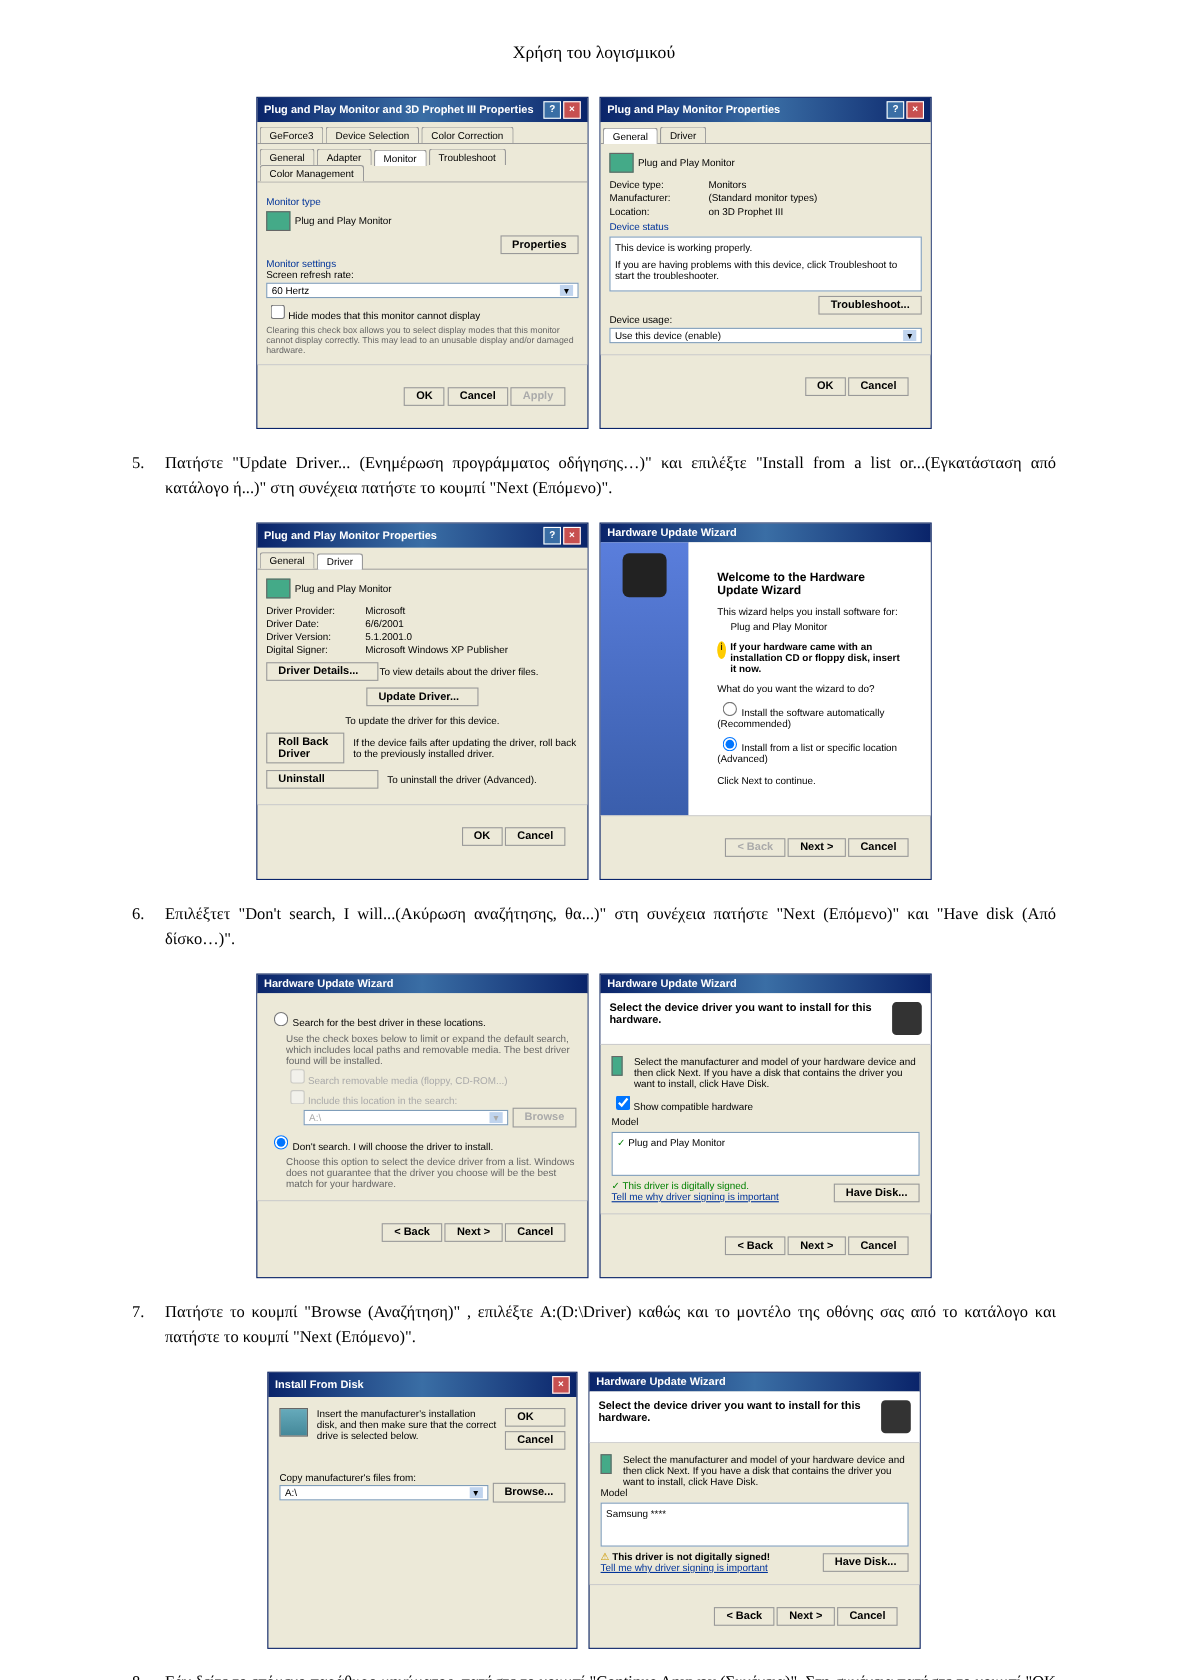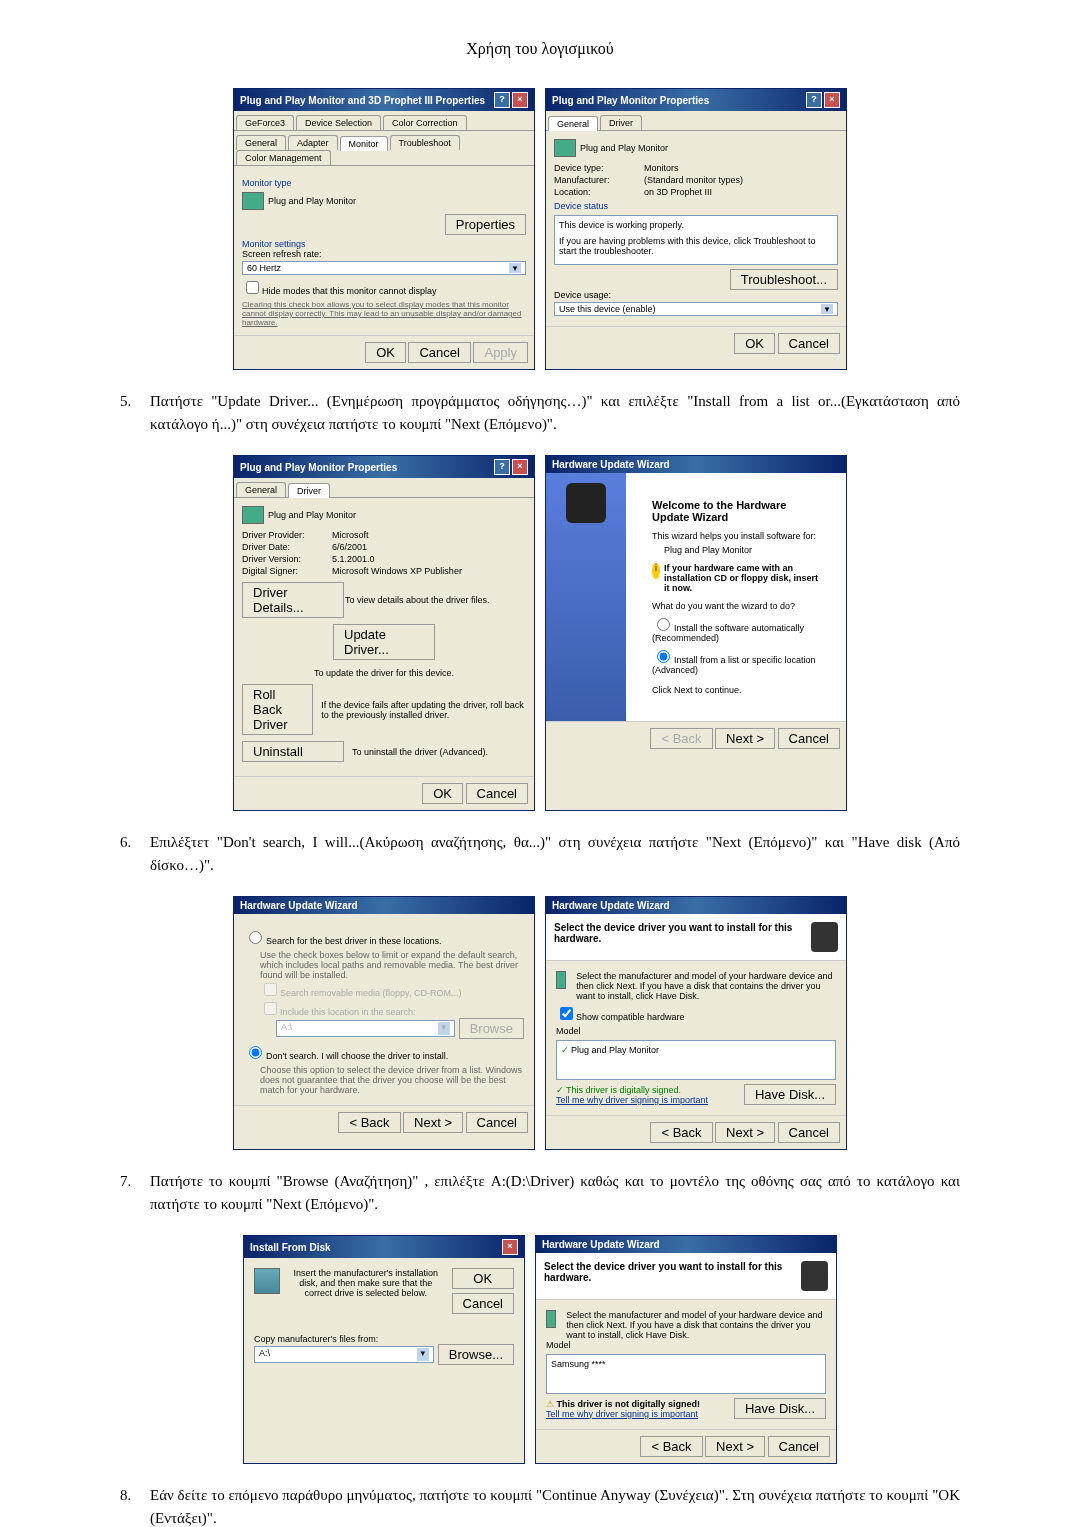--- a/index.html
+++ b/index.html
@@ -98,26 +98,27 @@
     }
     .dropdown .arrow {
       background: #c0d4ee;
       width: 12px;
       text-align: center;
     }
     .btn {
       background: #ece9d8;
       border: 1px solid #999;
       padding: 2px 10px;
-      font-size: 13px;
+      font-size: 10px;
       display: inline-block;
+      font-weight: bold;
     }
     .btn-row {
       text-align: right;
-      padding: 6px;
+      padding: 20px;
       border-top: 1px solid #ccc;
     }
     .info-row {
       display: flex;
       font-size: 9px;
       margin: 2px 0;
     }
     .info-row .lbl {
       width: 90px;
     }
@@ -209,21 +210,20 @@
       margin: 3px 0;
     }
     .small-install {
       width: 280px;
     }
     .install-body {
       padding: 10px;
       display: flex;
       gap: 8px;
       align-items: flex-start;
-      text-align: center;
     }
     .floppy-icon {
       width: 24px;
       height: 24px;
       background: linear-gradient(#6ab, #489);
       border: 1px solid #666;
     }
     .link {
       color: #003399;
       text-decoration: underline;
@@ -271,21 +271,21 @@
         <span>Plug and Play Monitor</span>
       </div>
       <div style="text-align:right;"><span class="btn">Properties</span></div>
       <div class="fieldset-label">Monitor settings</div>
       <div>Screen refresh rate:</div>
       <div class="dropdown">
         <span>60 Hertz</span>
         <span class="arrow">▾</span>
       </div>
       <div class="checkbox-line"><input type="checkbox" style=""><span>Hide modes that this monitor cannot display</span></div>
-      <div style="color:#666;font-size:8px;text-decoration:underline;">Clearing this check box allows you to select display modes that this monitor cannot display correctly. This may lead to an unusable display and/or damaged hardware.</div>
+      <div style="color:#666;font-size:8px;">Clearing this check box allows you to select display modes that this monitor cannot display correctly. This may lead to an unusable display and/or damaged hardware.</div>
     </div>
     <div class="btn-row">
       <span class="btn">OK</span>
       <span class="btn">Cancel</span>
       <span class="btn" style="color:#aaa;">Apply</span>
     </div>
   </div>
 
   <div class="window">
     <div class="titlebar">

